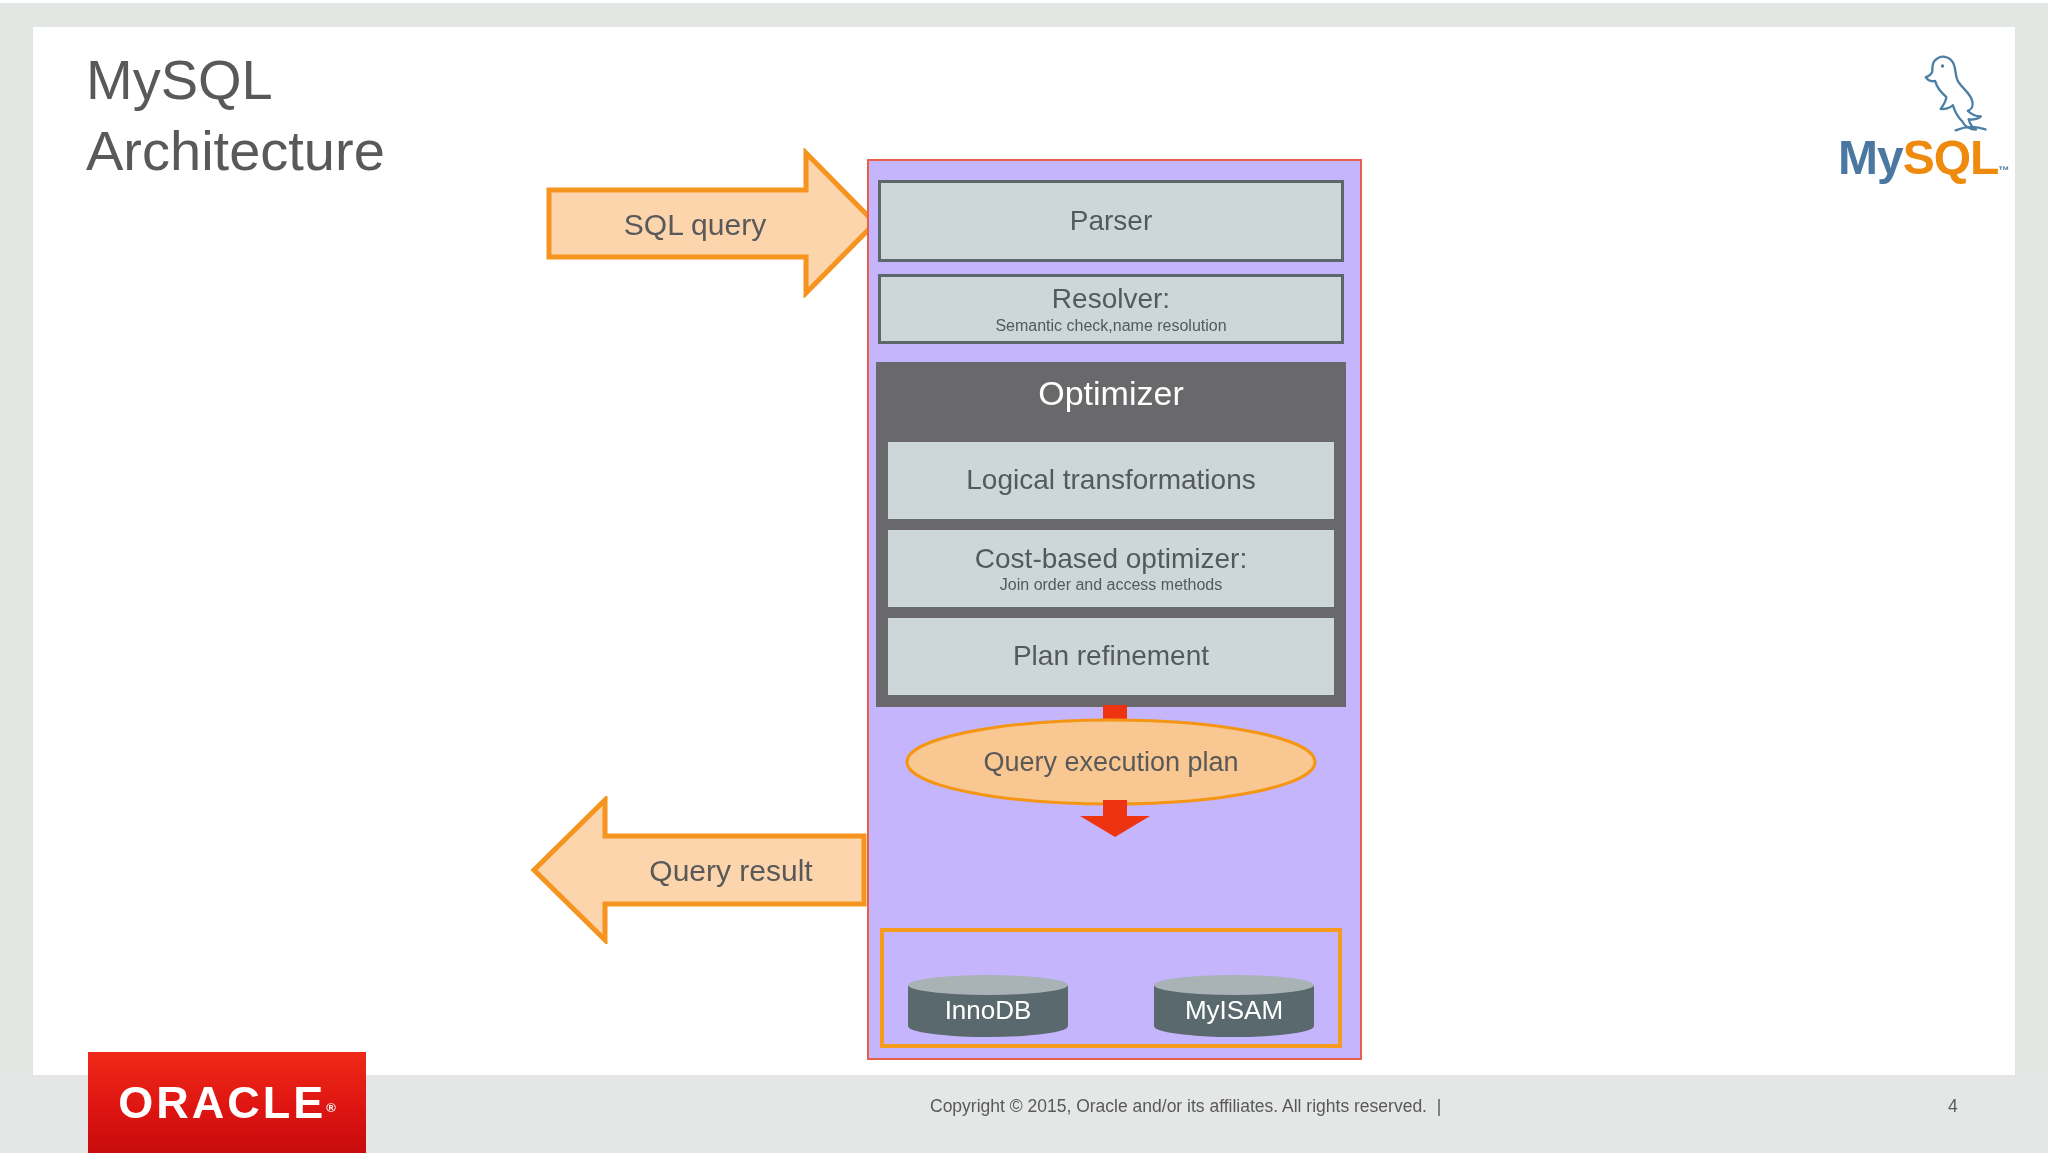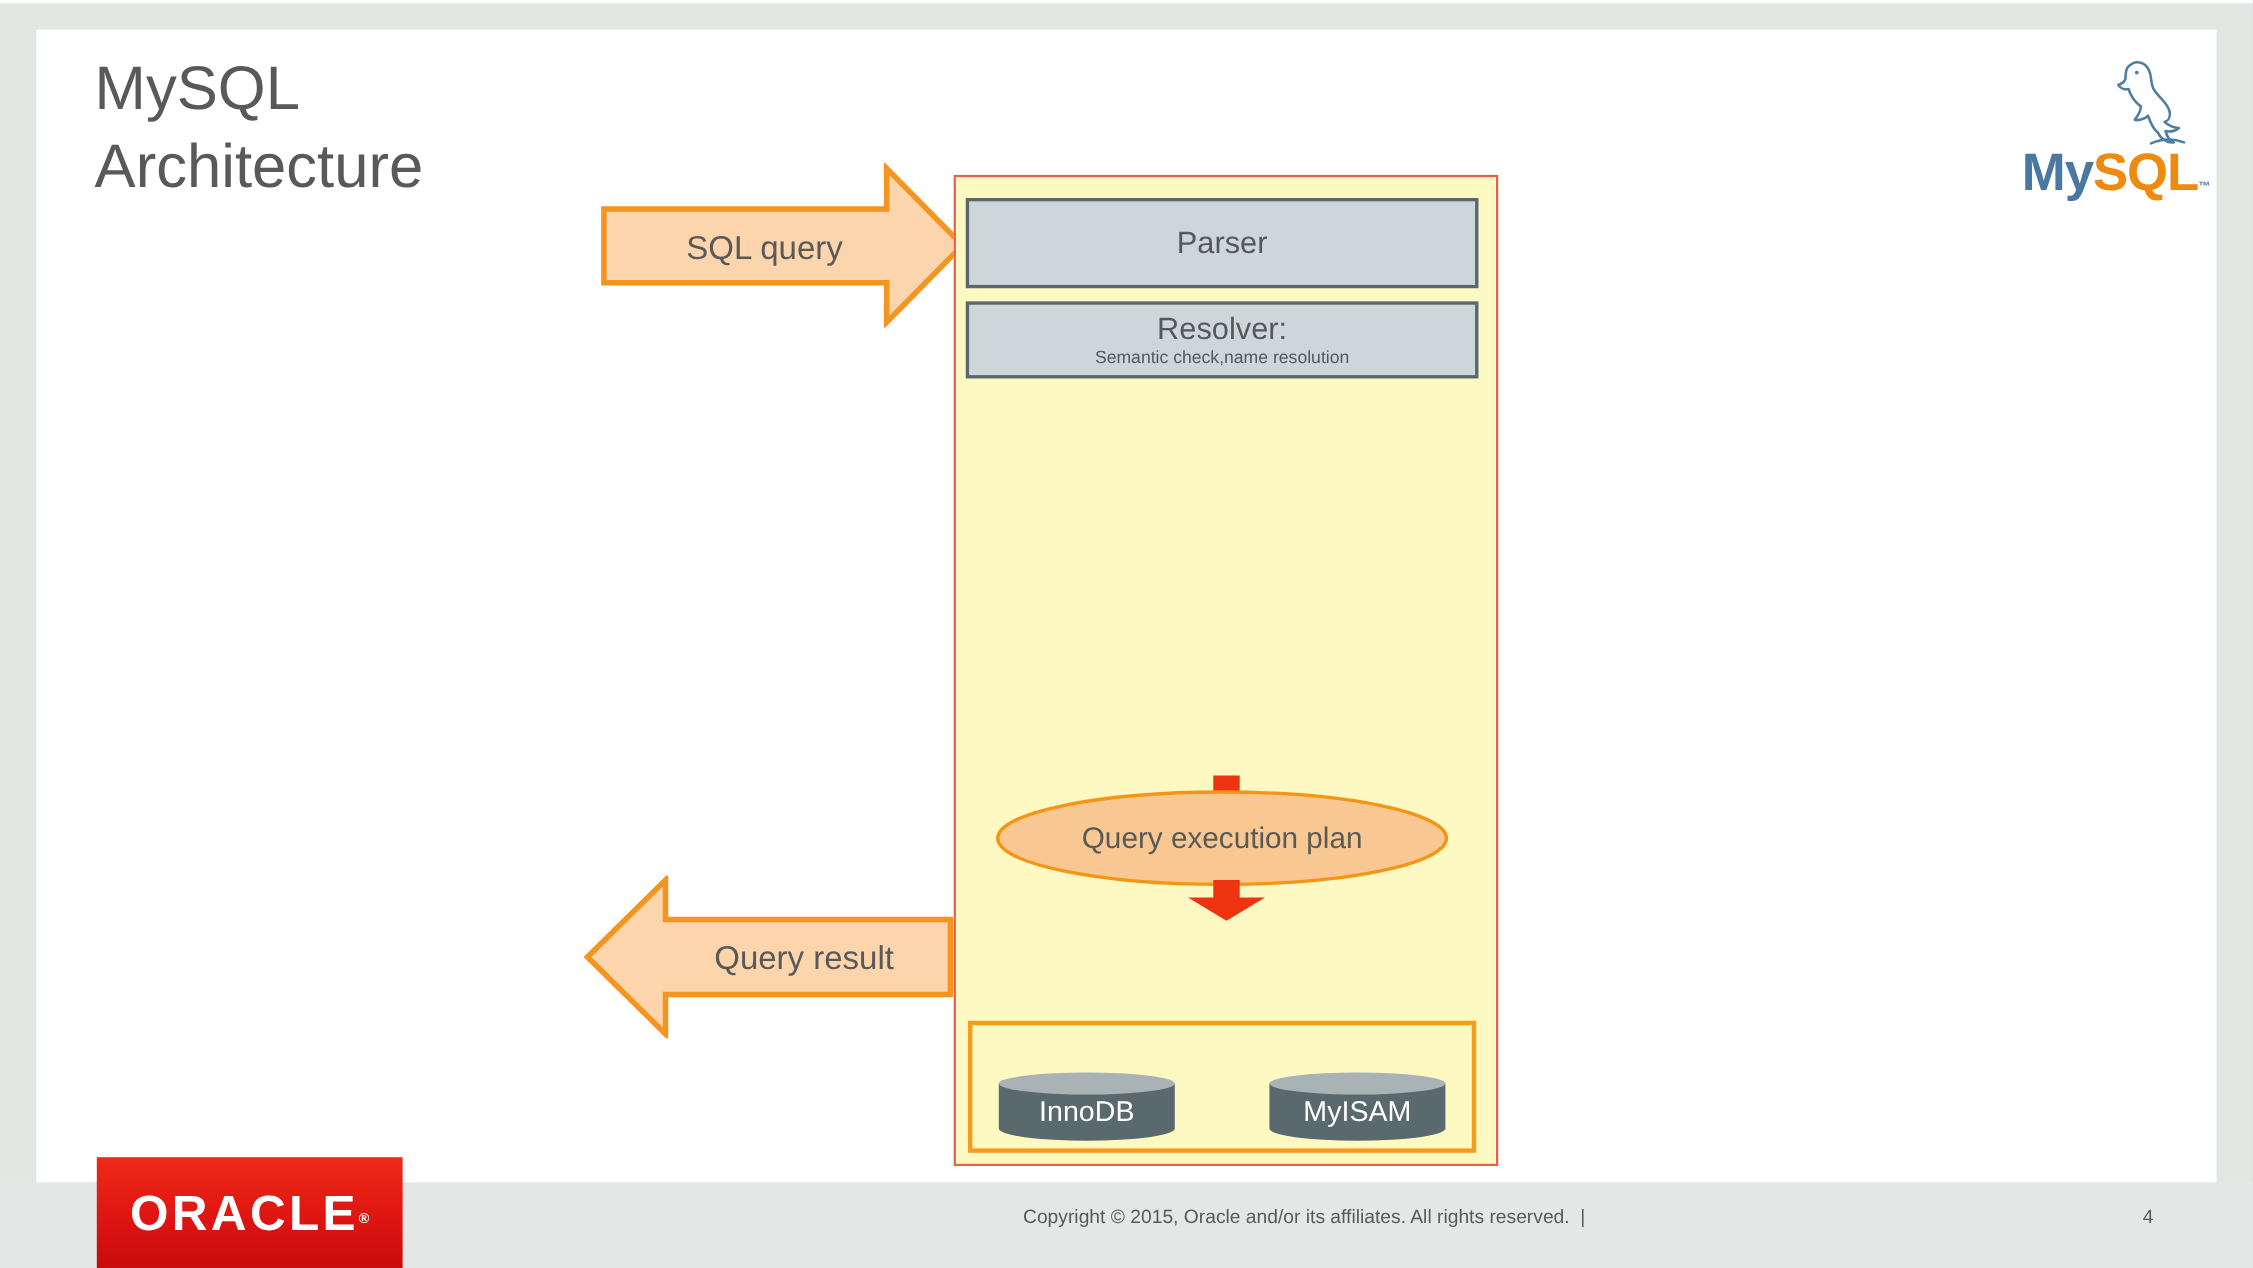--- a/index.html
+++ b/index.html
@@ -10,21 +10,21 @@
     color:#595959;
   }
   .abs { position:absolute; }
   .top-strip { left:0; top:0; width:2048px; height:3px; background:#ffffff; }
   .slide { left:33px; top:27px; width:1982px; height:1048px; background:#ffffff; }
   .footer-band { left:0; top:1075px; width:2048px; height:78px; background:#E5E7E7; }
 
   .page-title { left:86px; top:44px; font-size:56px; line-height:1.27; color:#595959; letter-spacing:0; }
 
   
-  .diagram { left:867px; top:159px; width:495px; height:901px; background:#fef9c3;
+  .diagram { left:867px; top:159px; width:495px; height:901px; background:#c4b5fd;
              border:2px solid #E8604C; box-sizing:border-box; }
 
   .gbox { position:absolute; background:#CDD7D9; border:3px solid #5C676B; box-sizing:border-box;
           display:flex; flex-direction:column; align-items:center; justify-content:center; text-align:center; }
   .ibox { position:absolute; background:#CDD7D9; box-sizing:border-box;
           display:flex; flex-direction:column; align-items:center; justify-content:center; text-align:center; }
   .box-label { font-size:28px; color:#54595B; line-height:1.15; }
   .box-sub   { font-size:16px; color:#54595B; line-height:1.2; }
 
   .parser    { left:9px;  top:19px;  width:466px; height:82px; }
@@ -111,20 +111,33 @@
 
     <div class="gbox parser">
       <div class="box-label">Parser</div>
     </div>
 
     <div class="gbox resolver">
       <div class="box-label">Resolver:</div>
       <div class="box-sub">Semantic check,name resolution</div>
     </div>
 
+    <div class="optimizer">
+      <div class="optimizer-title">Optimizer</div>
+      <div class="ibox opt-step1">
+        <div class="box-label">Logical transformations</div>
+      </div>
+      <div class="ibox opt-step2">
+        <div class="box-label">Cost-based optimizer:</div>
+        <div class="box-sub">Join order and access methods</div>
+      </div>
+      <div class="ibox opt-step3">
+        <div class="box-label">Plan refinement</div>
+      </div>
+    </div>
 
     <div class="red-stem1"></div>
 
     <svg class="plan-ellipse-svg" viewBox="0 0 412 90">
       <ellipse cx="206" cy="45" rx="204" ry="42" fill="#F9C791" stroke="#F49613" stroke-width="3"></ellipse>
       <text class="ellipse-label" x="206" y="54" text-anchor="middle">Query execution plan</text>
     </svg>
 
     <svg class="red-arrow2-svg" viewBox="0 0 70 38">
       <polygon points="23,0 47,0 47,16 70,16 35,37 0,16 23,16" fill="#EE3311"></polygon>

